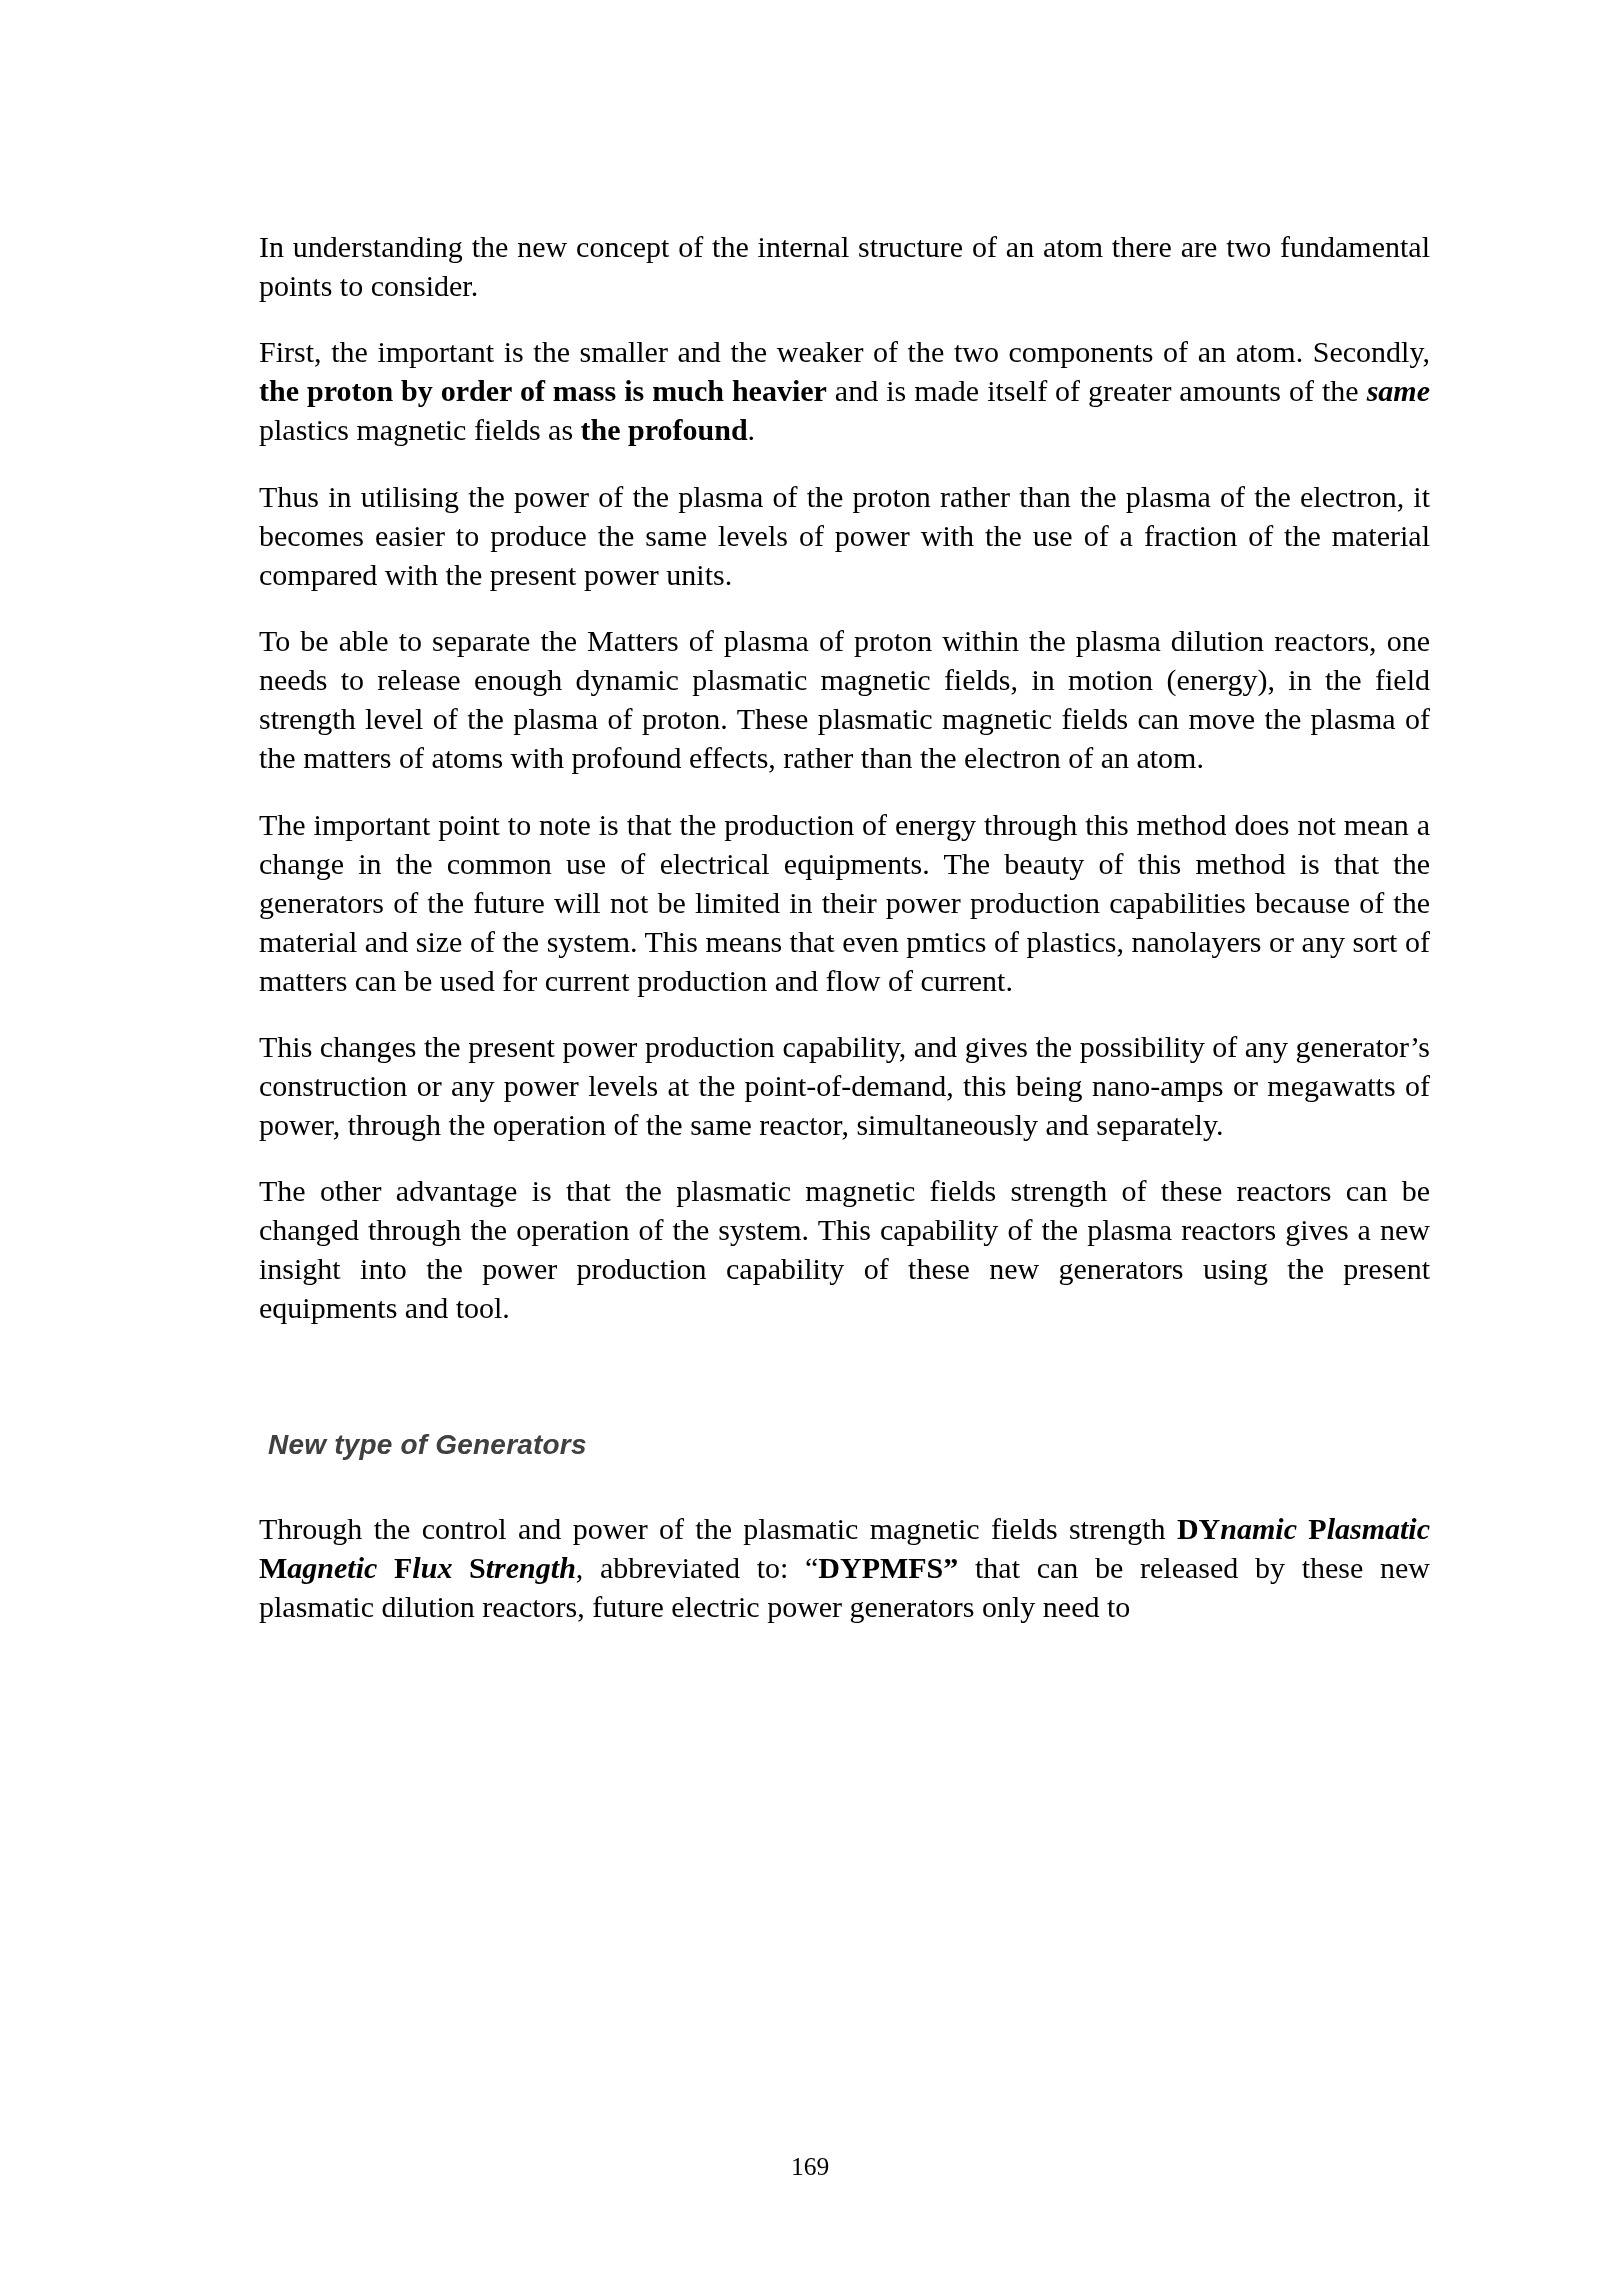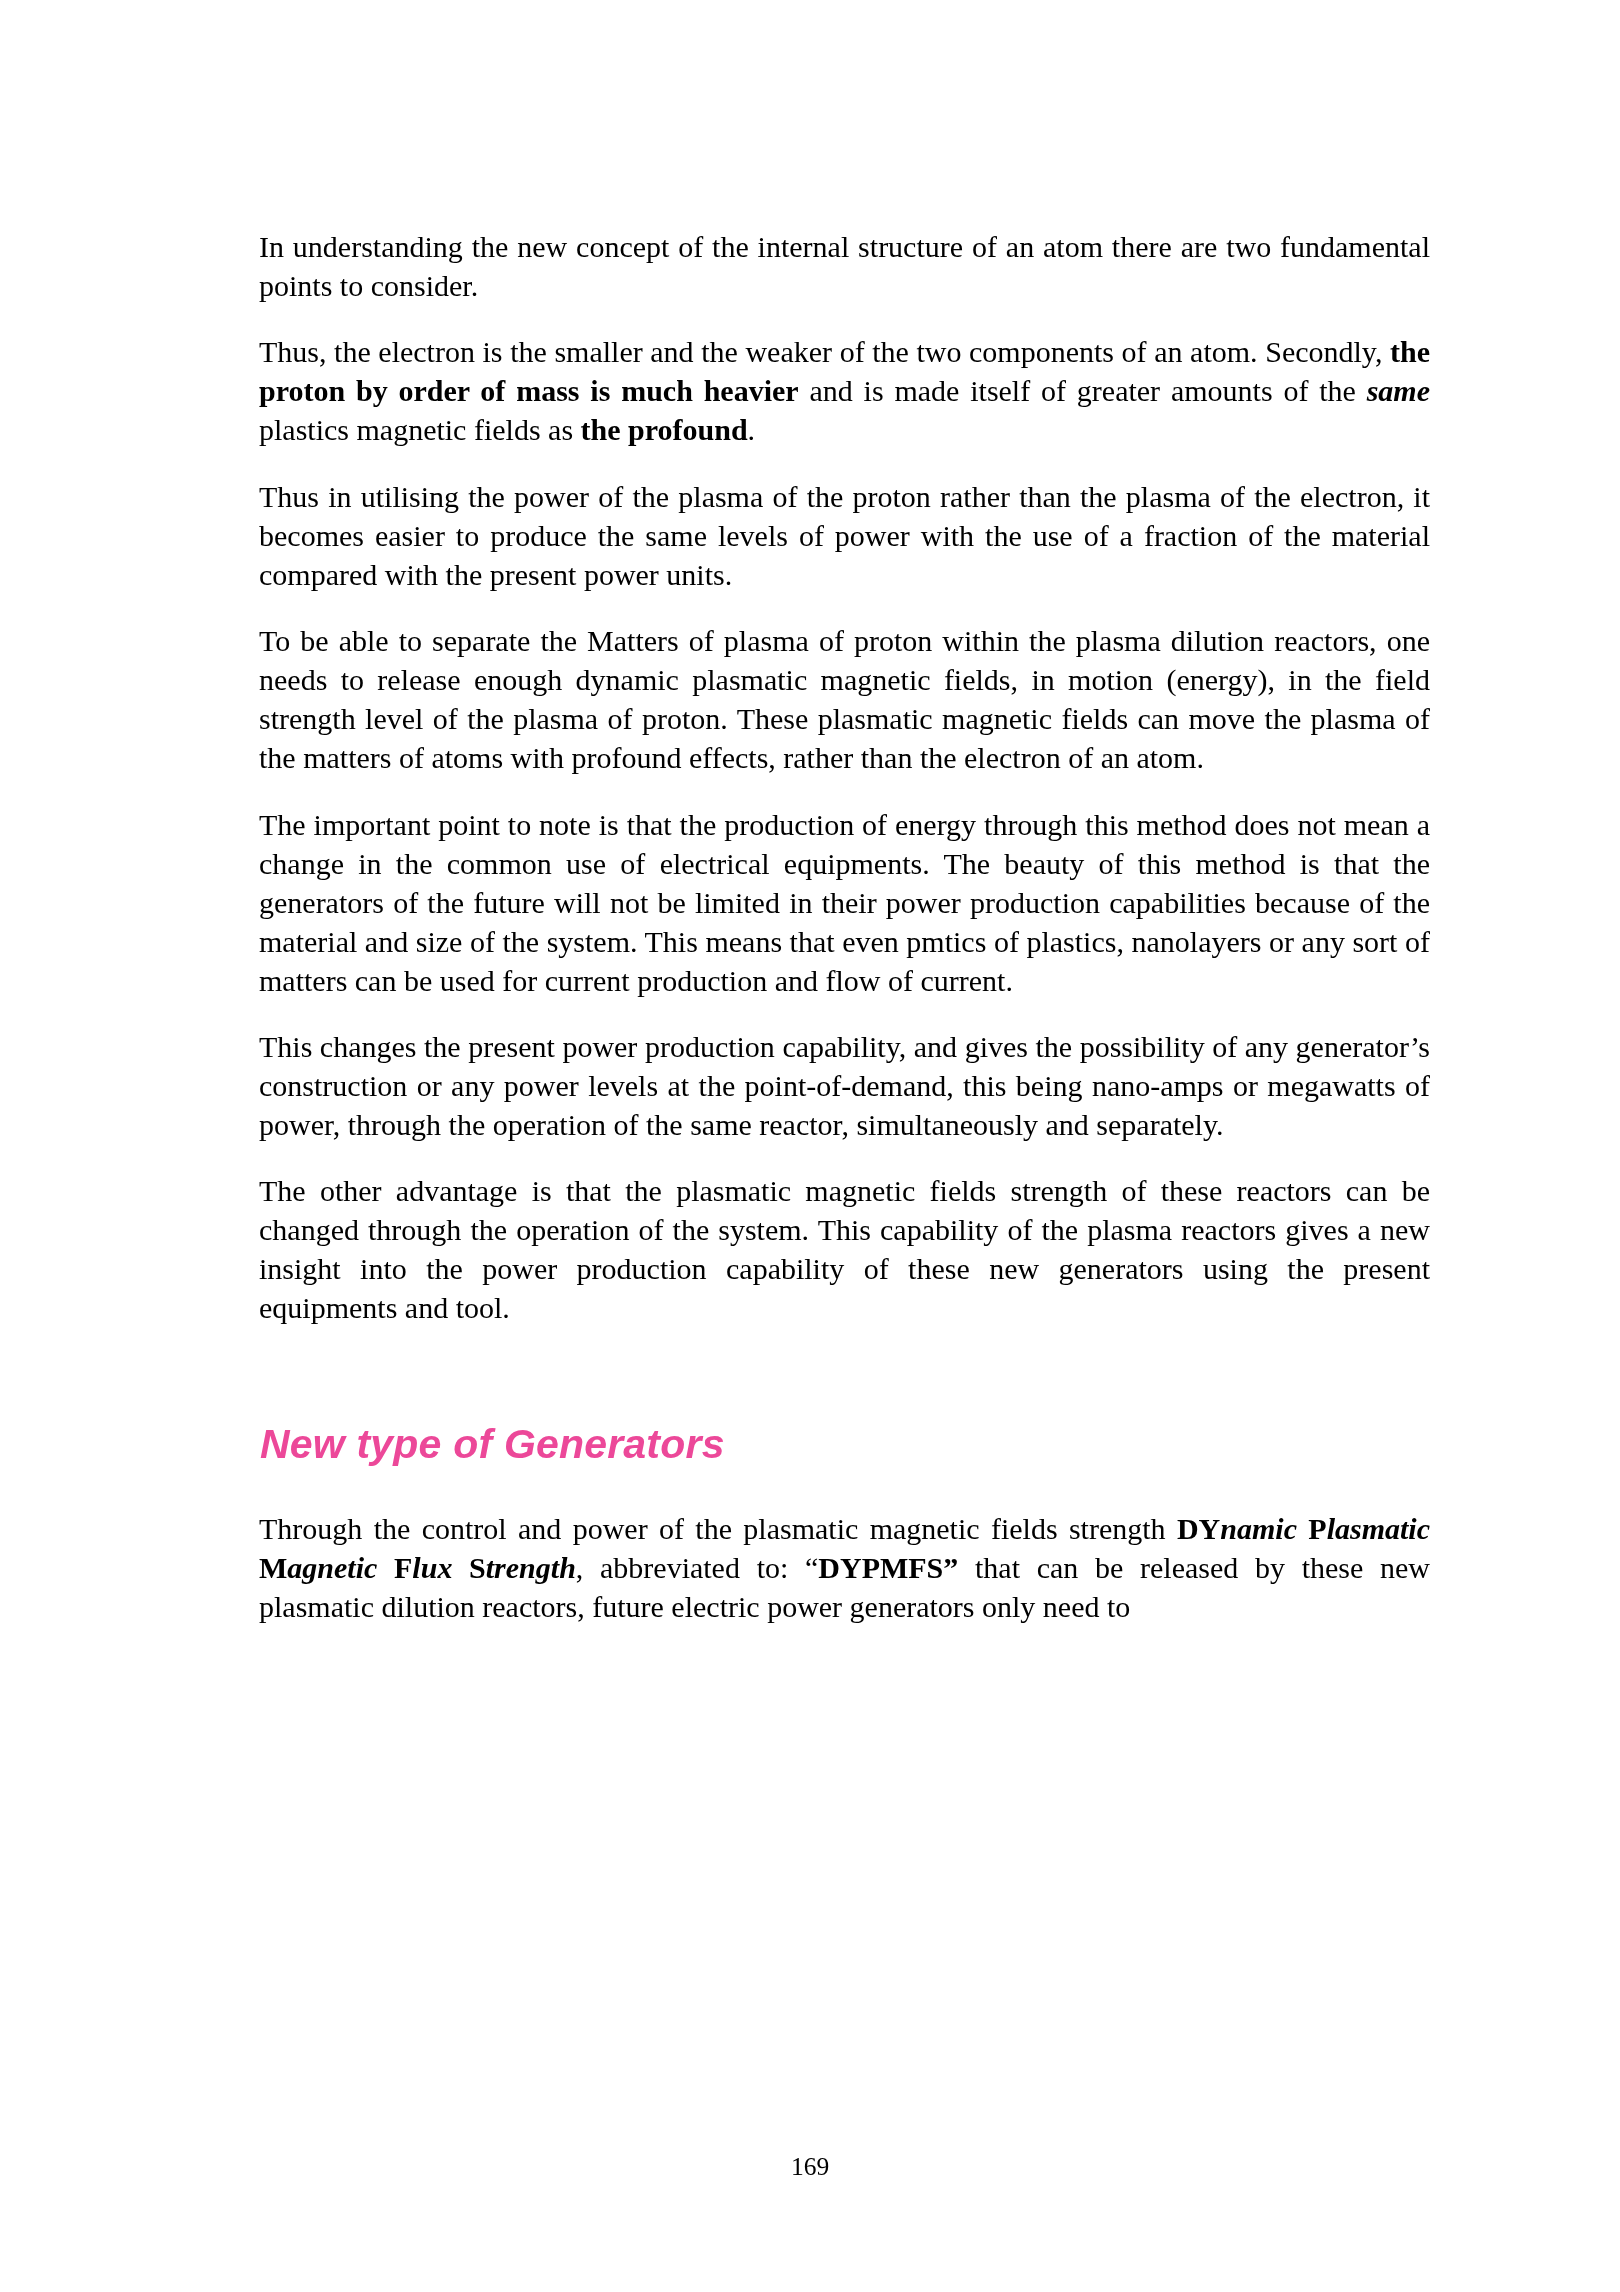--- a/index.html
+++ b/index.html
@@ -35,25 +35,25 @@
   }
   p.body-par:last-child {
     margin-bottom: 0;
   }
   .b { font-weight: bold; }
   .i { font-style: italic; }
   .bi { font-weight: bold; font-style: italic; }
 
   h2.section-heading {
     font-family: "Liberation Sans", "DejaVu Sans", sans-serif;
-    font-size: 41px;
+    font-size: 28px;
     font-weight: bold;
     font-style: italic;
-    color: #ec4899;
-    margin: 1px;
+    color: #404040;
+    margin: 9px;
     padding: 0;
     line-height: 39px;
     letter-spacing: 0.2px;
   }
   .heading-block {
     margin-top: 98px;
     margin-bottom: 45px;
   }
   .page-number {
     position: absolute;
@@ -66,21 +66,21 @@
     color: #000000;
   }
 </style>
 </head>
 <body>
 
 <div class="page">
   <div class="content">
     <div id="body-paragraphs">
         <p class="body-par"><span>In understanding the new concept of the internal structure of an atom there are two fundamental points to consider.</span></p>
-        <p class="body-par"><span>Thus, the electron is the smaller and the weaker of the two components of an atom. Secondly, </span><span class="b">the proton by order of mass is much heavier</span><span> and is made itself of greater amounts of the </span><span class="bi">same</span><span> plastics magnetic fields as </span><span class="b">the profound</span><span>.</span></p>
+        <p class="body-par"><span>First, the important is the smaller and the weaker of the two components of an atom. Secondly, </span><span class="b">the proton by order of mass is much heavier</span><span> and is made itself of greater amounts of the </span><span class="bi">same</span><span> plastics magnetic fields as </span><span class="b">the profound</span><span>.</span></p>
         <p class="body-par"><span>Thus in utilising the power of the plasma of the proton rather than the plasma of the electron, it becomes easier to produce the same levels of power with the use of a fraction of the material compared with the present power units.</span></p>
         <p class="body-par"><span>To be able to separate the Matters of plasma of proton within the plasma dilution reactors, one needs to release enough dynamic plasmatic magnetic fields, in motion (energy), in the field strength level of the plasma of proton. These plasmatic magnetic fields can move the plasma of the matters of atoms with profound effects, rather than the electron of an atom.</span></p>
         <p class="body-par"><span>The important point to note is that the production of energy through this method does not mean a change in the common use of electrical equipments. The beauty of this method is that the generators of the future will not be limited in their power production capabilities because of the material and size of the system. This means that even pmtics of plastics, nanolayers or any sort of matters can be used for current production and flow of current.</span></p>
         <p class="body-par"><span>This changes the present power production capability, and gives the possibility of any generator’s construction or any power levels at the point-of-demand, this being nano-amps or megawatts of power, through the operation of the same reactor, simultaneously and separately.</span></p>
         <p class="body-par"><span>The other advantage is that the plasmatic magnetic fields strength of these reactors can be changed through the operation of the system. This capability of the plasma reactors gives a new insight into the power production capability of these new generators using the present equipments and tool.</span></p>
       </div>
     <div class="heading-block">
       <h2 class="section-heading">New type of Generators</h2>
     </div>
     <div id="after-heading-paragraphs">

